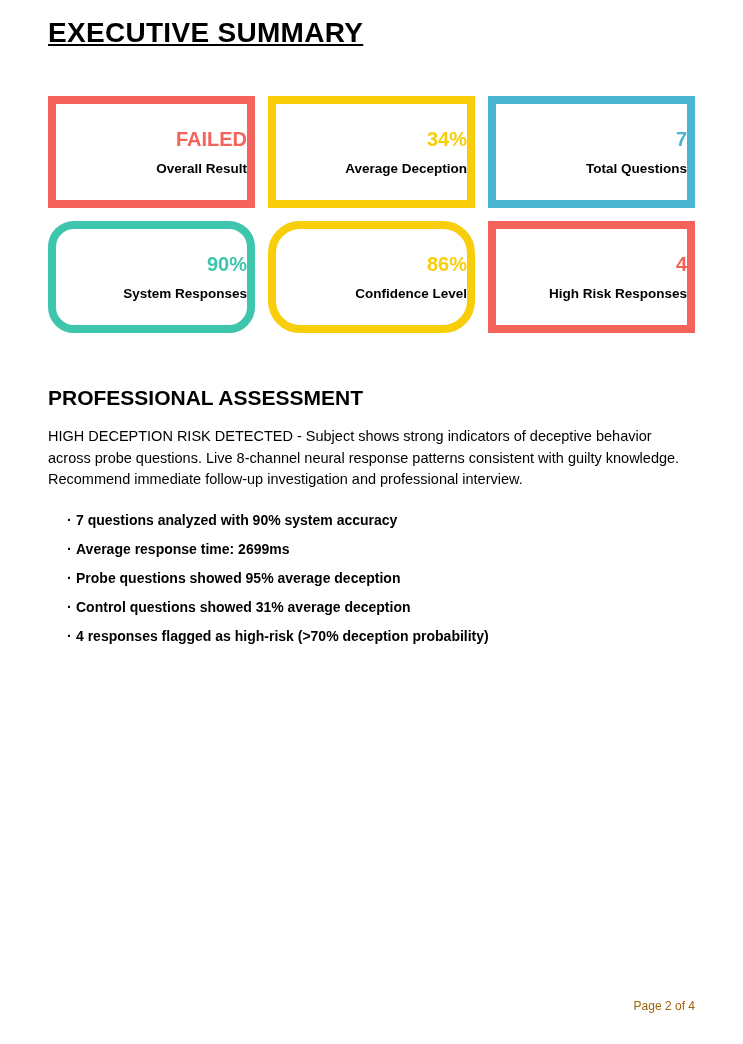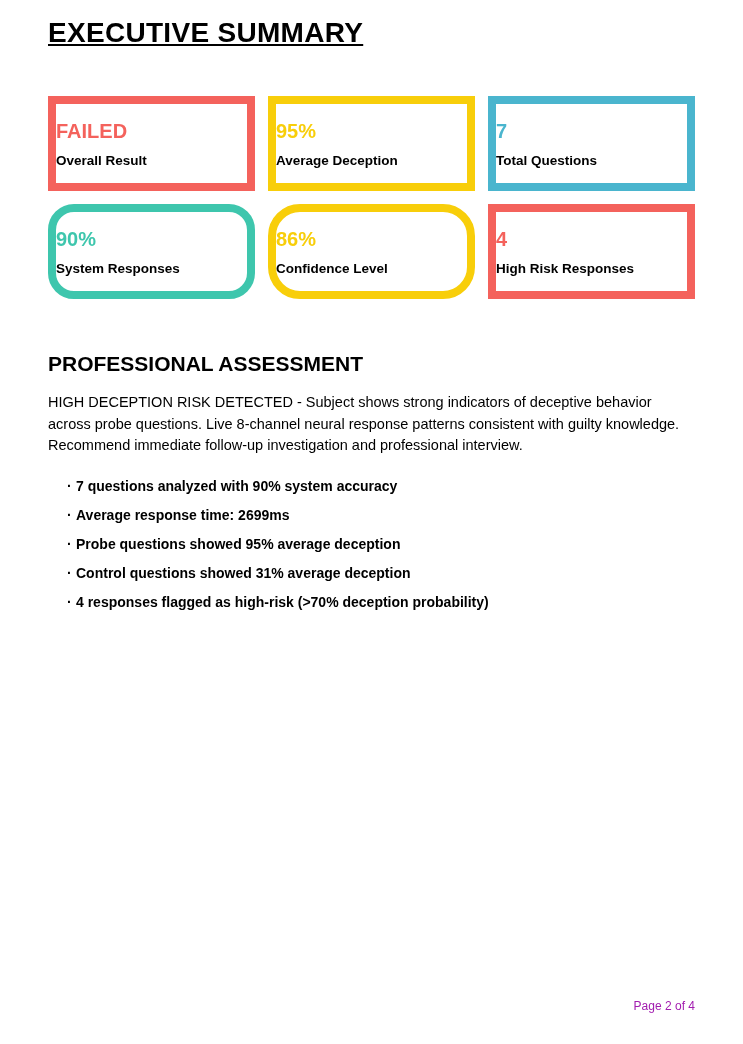--- a/index.html
+++ b/index.html
@@ -30,26 +30,26 @@
     text-decoration: underline;
   }
   .cards-grid {
     margin-top: 47px;
     display: grid;
     grid-template-columns: repeat(3, 1fr);
     gap: 13px;
   }
   .card {
     box-sizing: border-box;
-    height: 95px;
+    height: 112px;
     border: 8px solid #cccccc;
     background: #ffffff;
     display: flex;
     flex-direction: column;
-    align-items: flex-start;
+    align-items: flex-end;
     justify-content: center;
     text-align: center;
   }
   .card-value {
     font-size: 20px;
     font-weight: bold;
     line-height: 1.1;
   }
   .card-label {
     margin-top: 11px;
@@ -100,41 +100,41 @@
     position: absolute;
     left: 0;
     top: 0;
     font-weight: bold;
   }
   .page-footer {
     position: absolute;
     right: 48px;
     top: 999px;
     font-size: 12px;
-    color: #a21caf;
+    color: #a16207;
     font-weight: normal;
   }
 </style>
 </head>
 <body>
 
 <div class="page">
   <div class="content">
 
     <h1 class="doc-title">EXECUTIVE SUMMARY</h1>
 
     <div class="cards-grid">
 
       <div class="card" style="border-color: rgb(244, 98, 92);">
         <div class="card-value" style="color: rgb(244, 98, 92);">FAILED</div>
         <div class="card-label">Overall Result</div>
       </div>
 
       <div class="card" style="border-color: rgb(248, 206, 10);">
-        <div class="card-value" style="color: rgb(248, 206, 10);">95%</div>
+        <div class="card-value" style="color: rgb(248, 206, 10);">34%</div>
         <div class="card-label">Average Deception</div>
       </div>
 
       <div class="card" style="border-color: rgb(74, 181, 206);">
         <div class="card-value" style="color: rgb(74, 181, 206);">7</div>
         <div class="card-label">Total Questions</div>
       </div>
 
       <div class="card" style="border-color: rgb(62, 198, 173); border-radius: 26px;">
         <div class="card-value" style="color: rgb(62, 198, 173);">90%</div>

